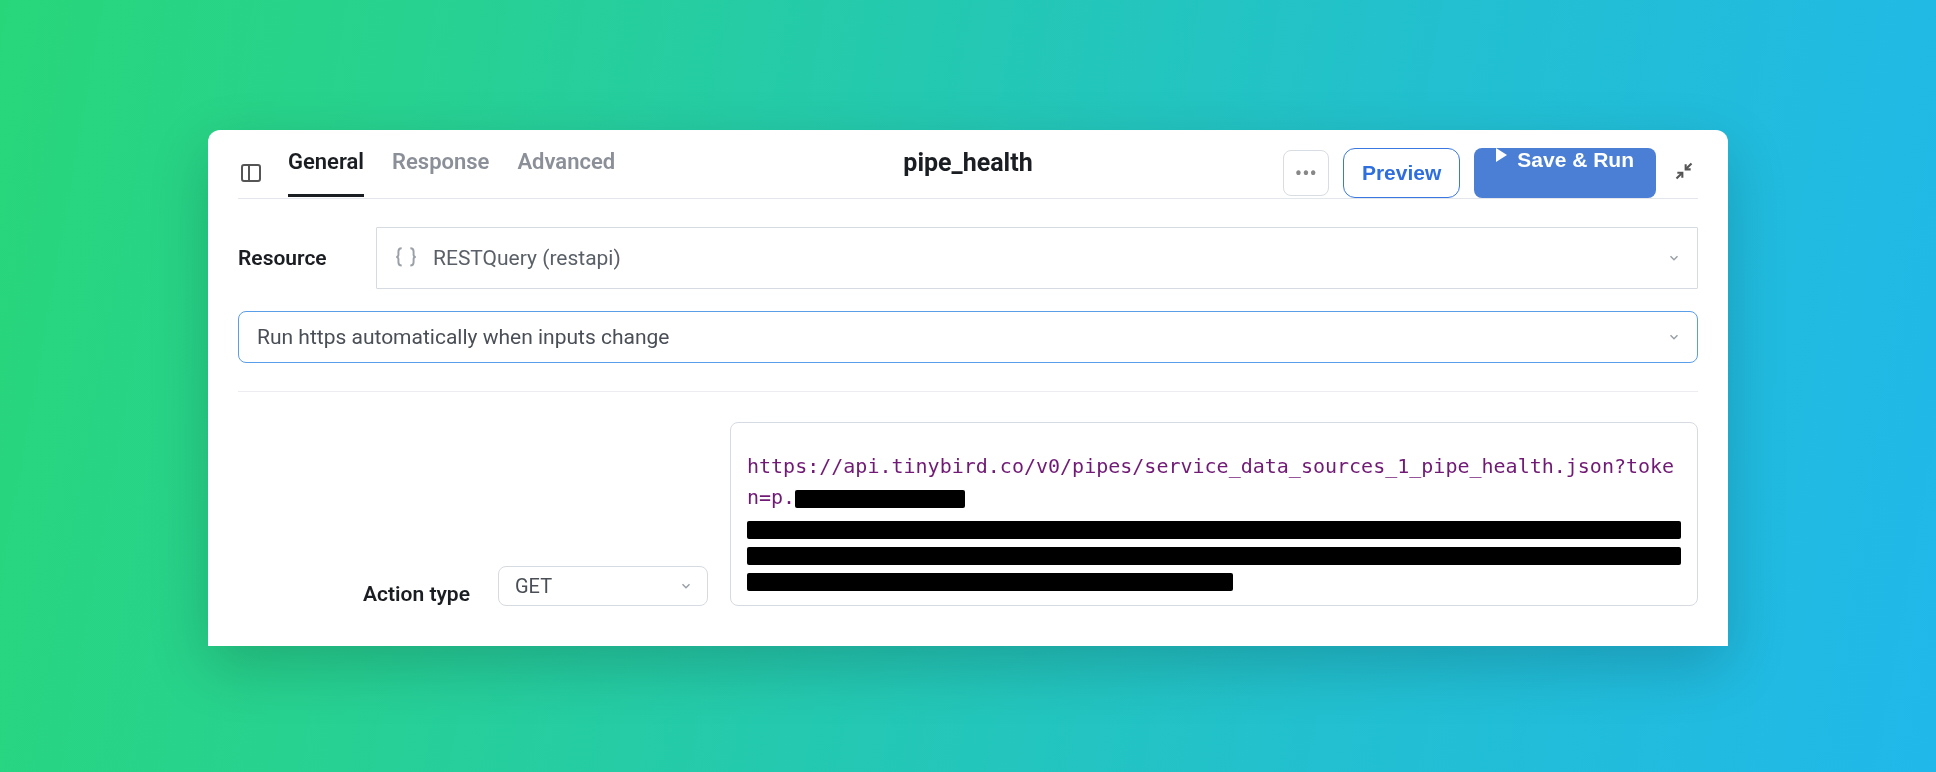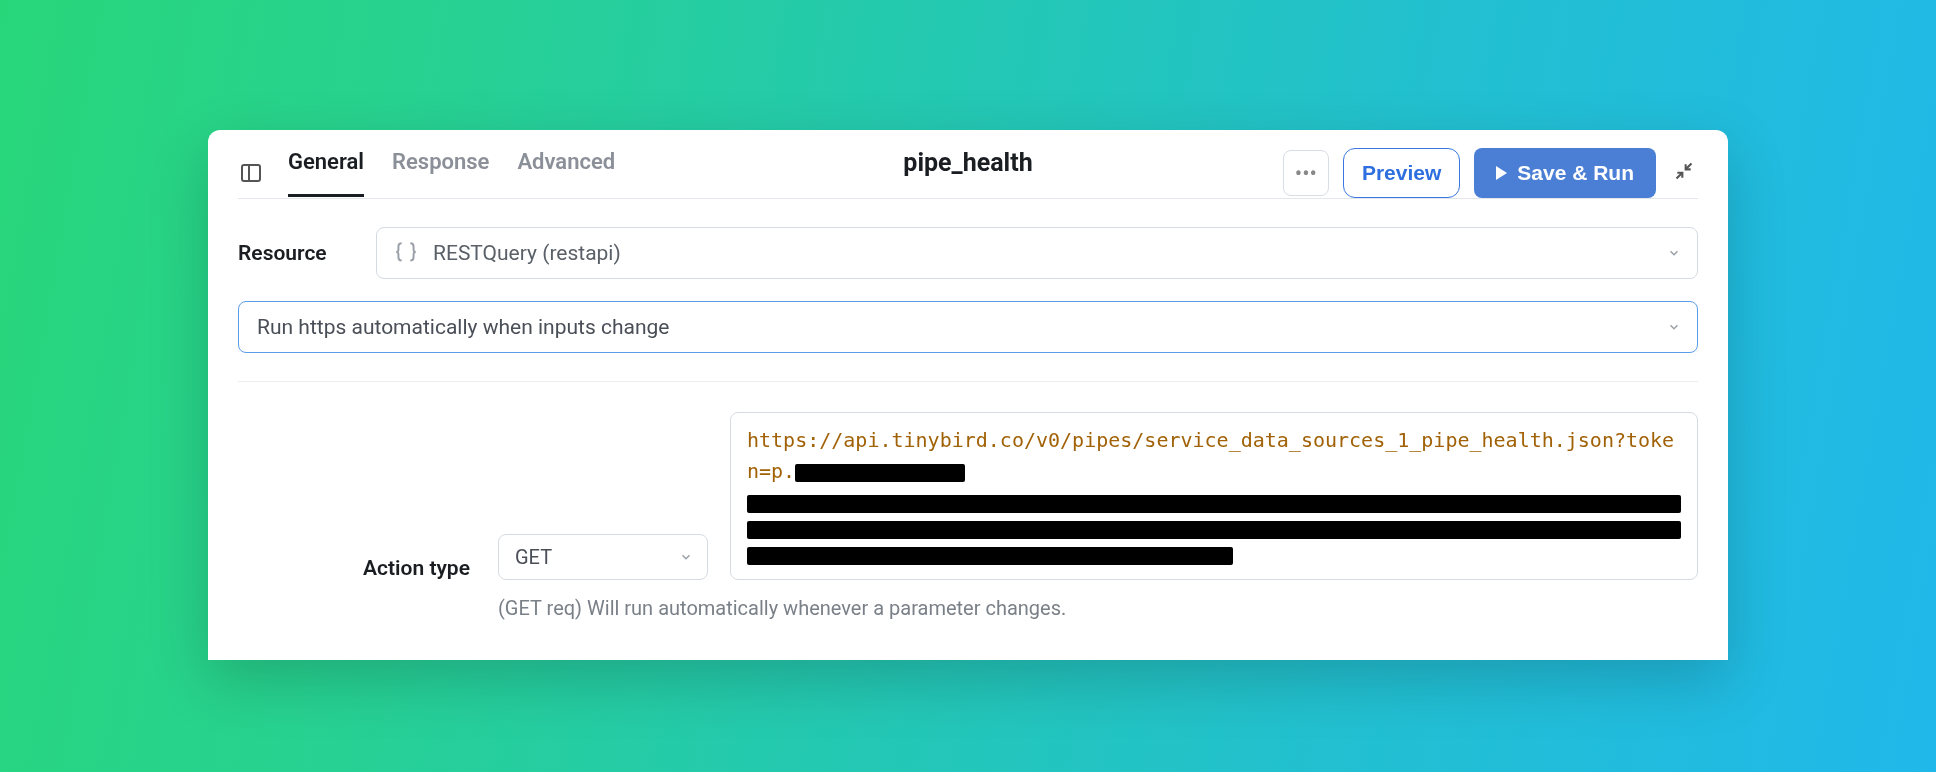--- a/index.html
+++ b/index.html
@@ -88,21 +88,21 @@
   .btn-primary {
     height: 50px;
     padding: 0 22px;
     border: none;
     border-radius: 8px;
     background: #4a7fd5;
     color: #fff;
     font-size: 21px;
     font-weight: 600;
     cursor: pointer;
-    display: flex; align-items: center; gap: 10px;
+    display: flex; align-items: flex-start; gap: 10px;
   }
   .play-tri {
     width: 0; height: 0;
     border-left: 11px solid #fff;
     border-top: 7px solid transparent;
     border-bottom: 7px solid transparent;
   }
   .collapse-icon {
     color: #555;
     font-size: 22px;
@@ -121,23 +121,23 @@
   .row { display: flex; align-items: center; margin-bottom: 22px; gap: 8px; }
   .label {
     width: 130px;
     font-size: 21px;
     font-weight: 600;
     color: #1a1d21;
     flex-shrink: 0;
   }
   .select {
     flex: 1;
-    height: 52px;
+    height: 62px;
     border: 1px solid #d6dae1;
-    border-radius: 8px;
+    border-radius: 1px;
     background: #fff;
     display: flex;
     align-items: center;
     padding: 6px 16px;
     font-size: 21px;
     color: #5a6068;
     position: relative;
     cursor: pointer;
   }
   .select .chev {
@@ -188,21 +188,21 @@
     font-size: 21px;
     font-weight: 600;
     color: #1a1d21;
     padding-top: 12px;
     text-align: right;
     padding-right: 28px;
     flex-shrink: 0;
   }
   .method-select {
     width: 210px;
-    height: 46px;
+    height: 40px;
     border: 1px solid #d6dae1;
     border-radius: 8px;
     background: #fff;
     display: flex;
     align-items: center;
     padding: 0 16px;
     font-size: 20px;
     color: #4a4f57;
     position: relative;
     cursor: pointer;
@@ -210,24 +210,24 @@
     flex-shrink: 0;
   }
   .method-select .chev {
     position: absolute; right: 14px; top: 50%; transform: translateY(-50%);
   }
   .url-box {
     flex: 1;
     border: 1px solid #d6dae1;
     border-radius: 8px;
     background: #fff;
-    padding: 12px 16px 14px 16px;
+    padding: 28px 16px 14px 16px;
     font-family: ui-monospace, Menlo, Consolas, monospace;
     font-size: 20px;
-    color: #a16207;
+    color: #701a75;
     line-height: 1.55;
     word-break: break-all;
   }
   .redact {
     display: inline-block;
     background: #000;
     height: 18px;
     border-radius: 2px;
     vertical-align: middle;
   }
@@ -328,19 +328,15 @@
         </span>
       </div>
       <div class="url-box">
         <span>https://api.tinybird.co/v0/pipes/service_data_sources_1_pipe_health.json?token=p.</span><span class="redact" style="width:170px"></span>
         <span class="redact" style="width:100%;display:block;margin-top:8px"></span>
         <span class="redact" style="width:100%;display:block;margin-top:8px"></span>
         <span class="redact" style="width:52%;display:block;margin-top:8px"></span>
       </div>
     </div>
 
-    <div class="help-wrap">
-      <div class="spacer"></div>
-      <div class="help-text">(GET req) Will run automatically whenever a parameter changes.</div>
-    </div>
 
   </div>
 </div>
 
 </body></html>

